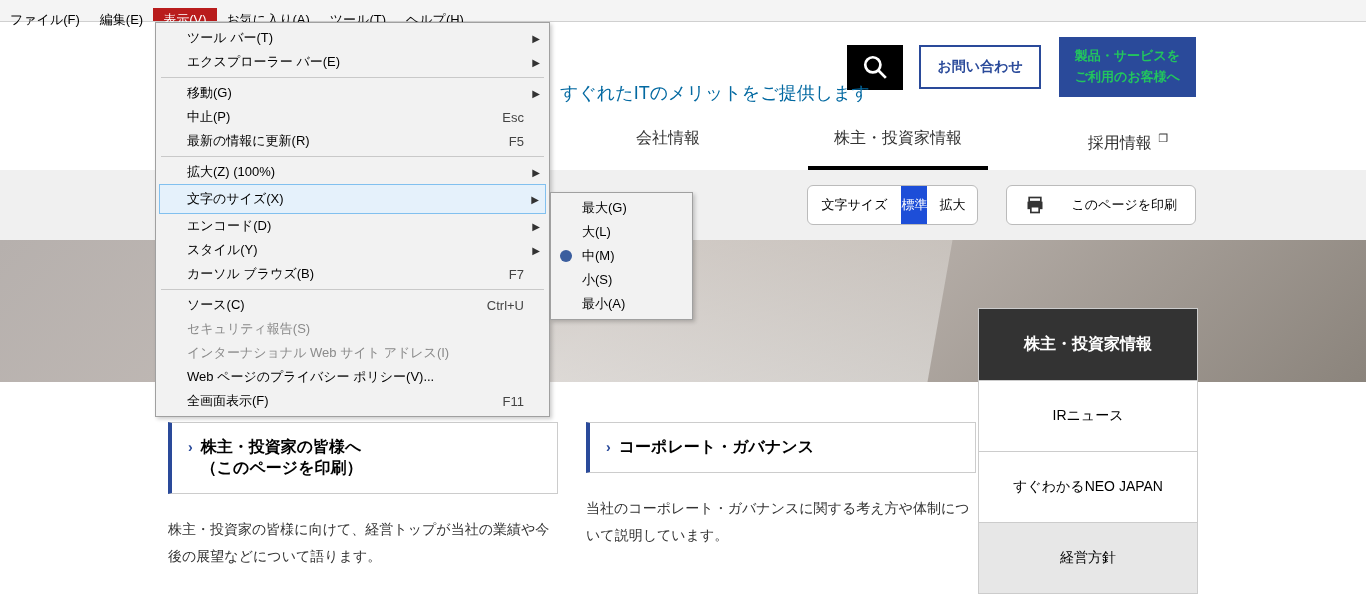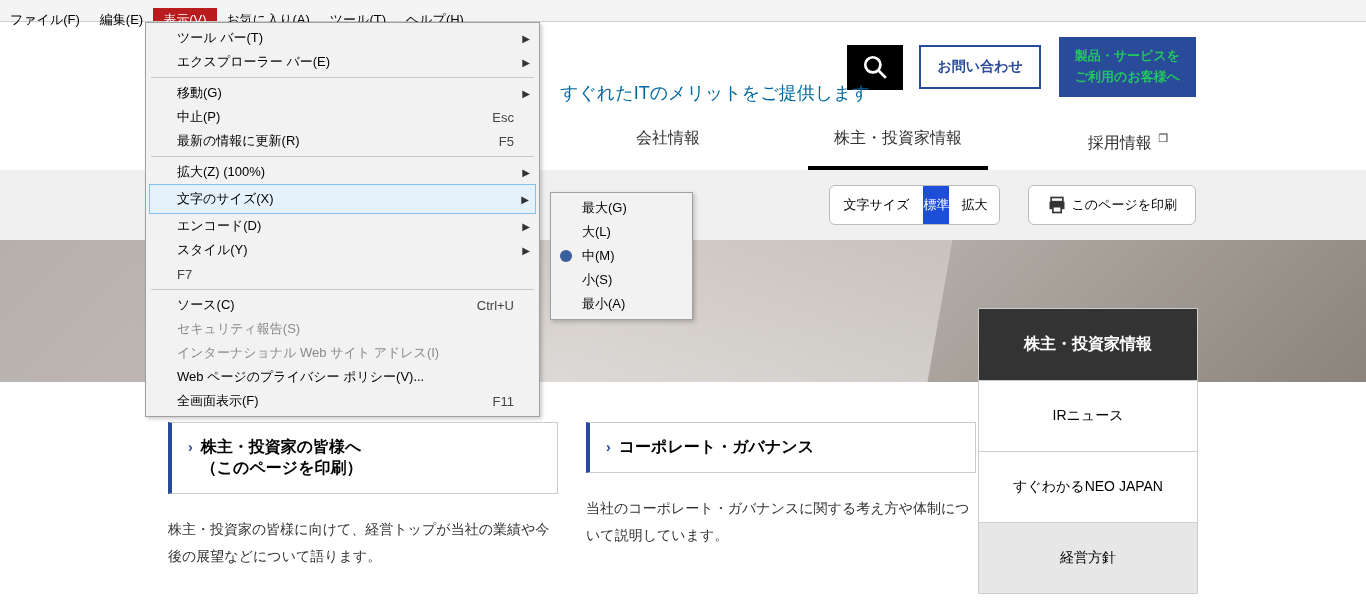--- a/index.html
+++ b/index.html
@@ -68,21 +68,21 @@
   .dropdown .row .arrow {
     position: absolute; right: 6px; font-size: 10px; color:#333;
   }
   .dropdown .row .radio {
     position: absolute; left: 6px; width:12px; height:12px;
     border-radius:50%; background:#3b5e9e;
   }
   .dropdown .sep {
     height:1px; background:#c9c9c9; margin: 3px 2px;
   }
-  #menu-view { left: 145px; width: 395px; }
+  #menu-view { left: 155px; width: 395px; }
   #menu-textsize { left: 550px; top: 192px; width: 143px; }
 
   
   .page {
     position: relative;
     width: 1366px;
     height: 582px;
     background: #fff;
   }
 
@@ -134,21 +134,21 @@
   .fontsize-box {
     display:flex; align-items:center; border:1px solid #bbb;
     border-radius:6px; overflow:hidden; background:#fff; height:40px;
   }
   .fontsize-box span { padding:0 14px; font-size:13px; }
   .fontsize-box .std { background:#1d4ed8; color:#fff; padding:0 0;
     height:100%; display:flex; align-items:center; }
   .fontsize-box .lg { padding:0 12px;text-align:center; }
   .print-box {
     display:flex; align-items:center; border:1px solid #bbb;
-    border-radius:6px; background:#fff; height:40px; padding:0 18px; gap:4px;
+    border-radius:6px; background:#fff; height:40px; padding:0 18px; gap:26px;
     font-size:13px;
   }
 
   
   .hero {
     height:142px;
     background: linear-gradient(135deg,#b6b0ad 0%, #c7bfba 45%, #8b847c 100%);
     position:relative;
   }
   .hero::before{
@@ -235,20 +235,21 @@
       </div>
       <div class="row">
         <span class="label">エンコード(D)</span>
         <span class="arrow">▶</span>
       </div>
       <div class="row">
         <span class="label">スタイル(Y)</span>
         <span class="arrow">▶</span>
       </div>
       <div class="row">
+        <span class="label">カーソル ブラウズ(B)</span>
         <span class="shortcut">F7</span>
       </div>
       <div class="sep"></div>
       <div class="row">
         <span class="label">ソース(C)</span>
         <span class="shortcut">Ctrl+U</span>
       </div>
       <div class="row disabled">
         <span class="label">セキュリティ報告(S)</span>
       </div>

